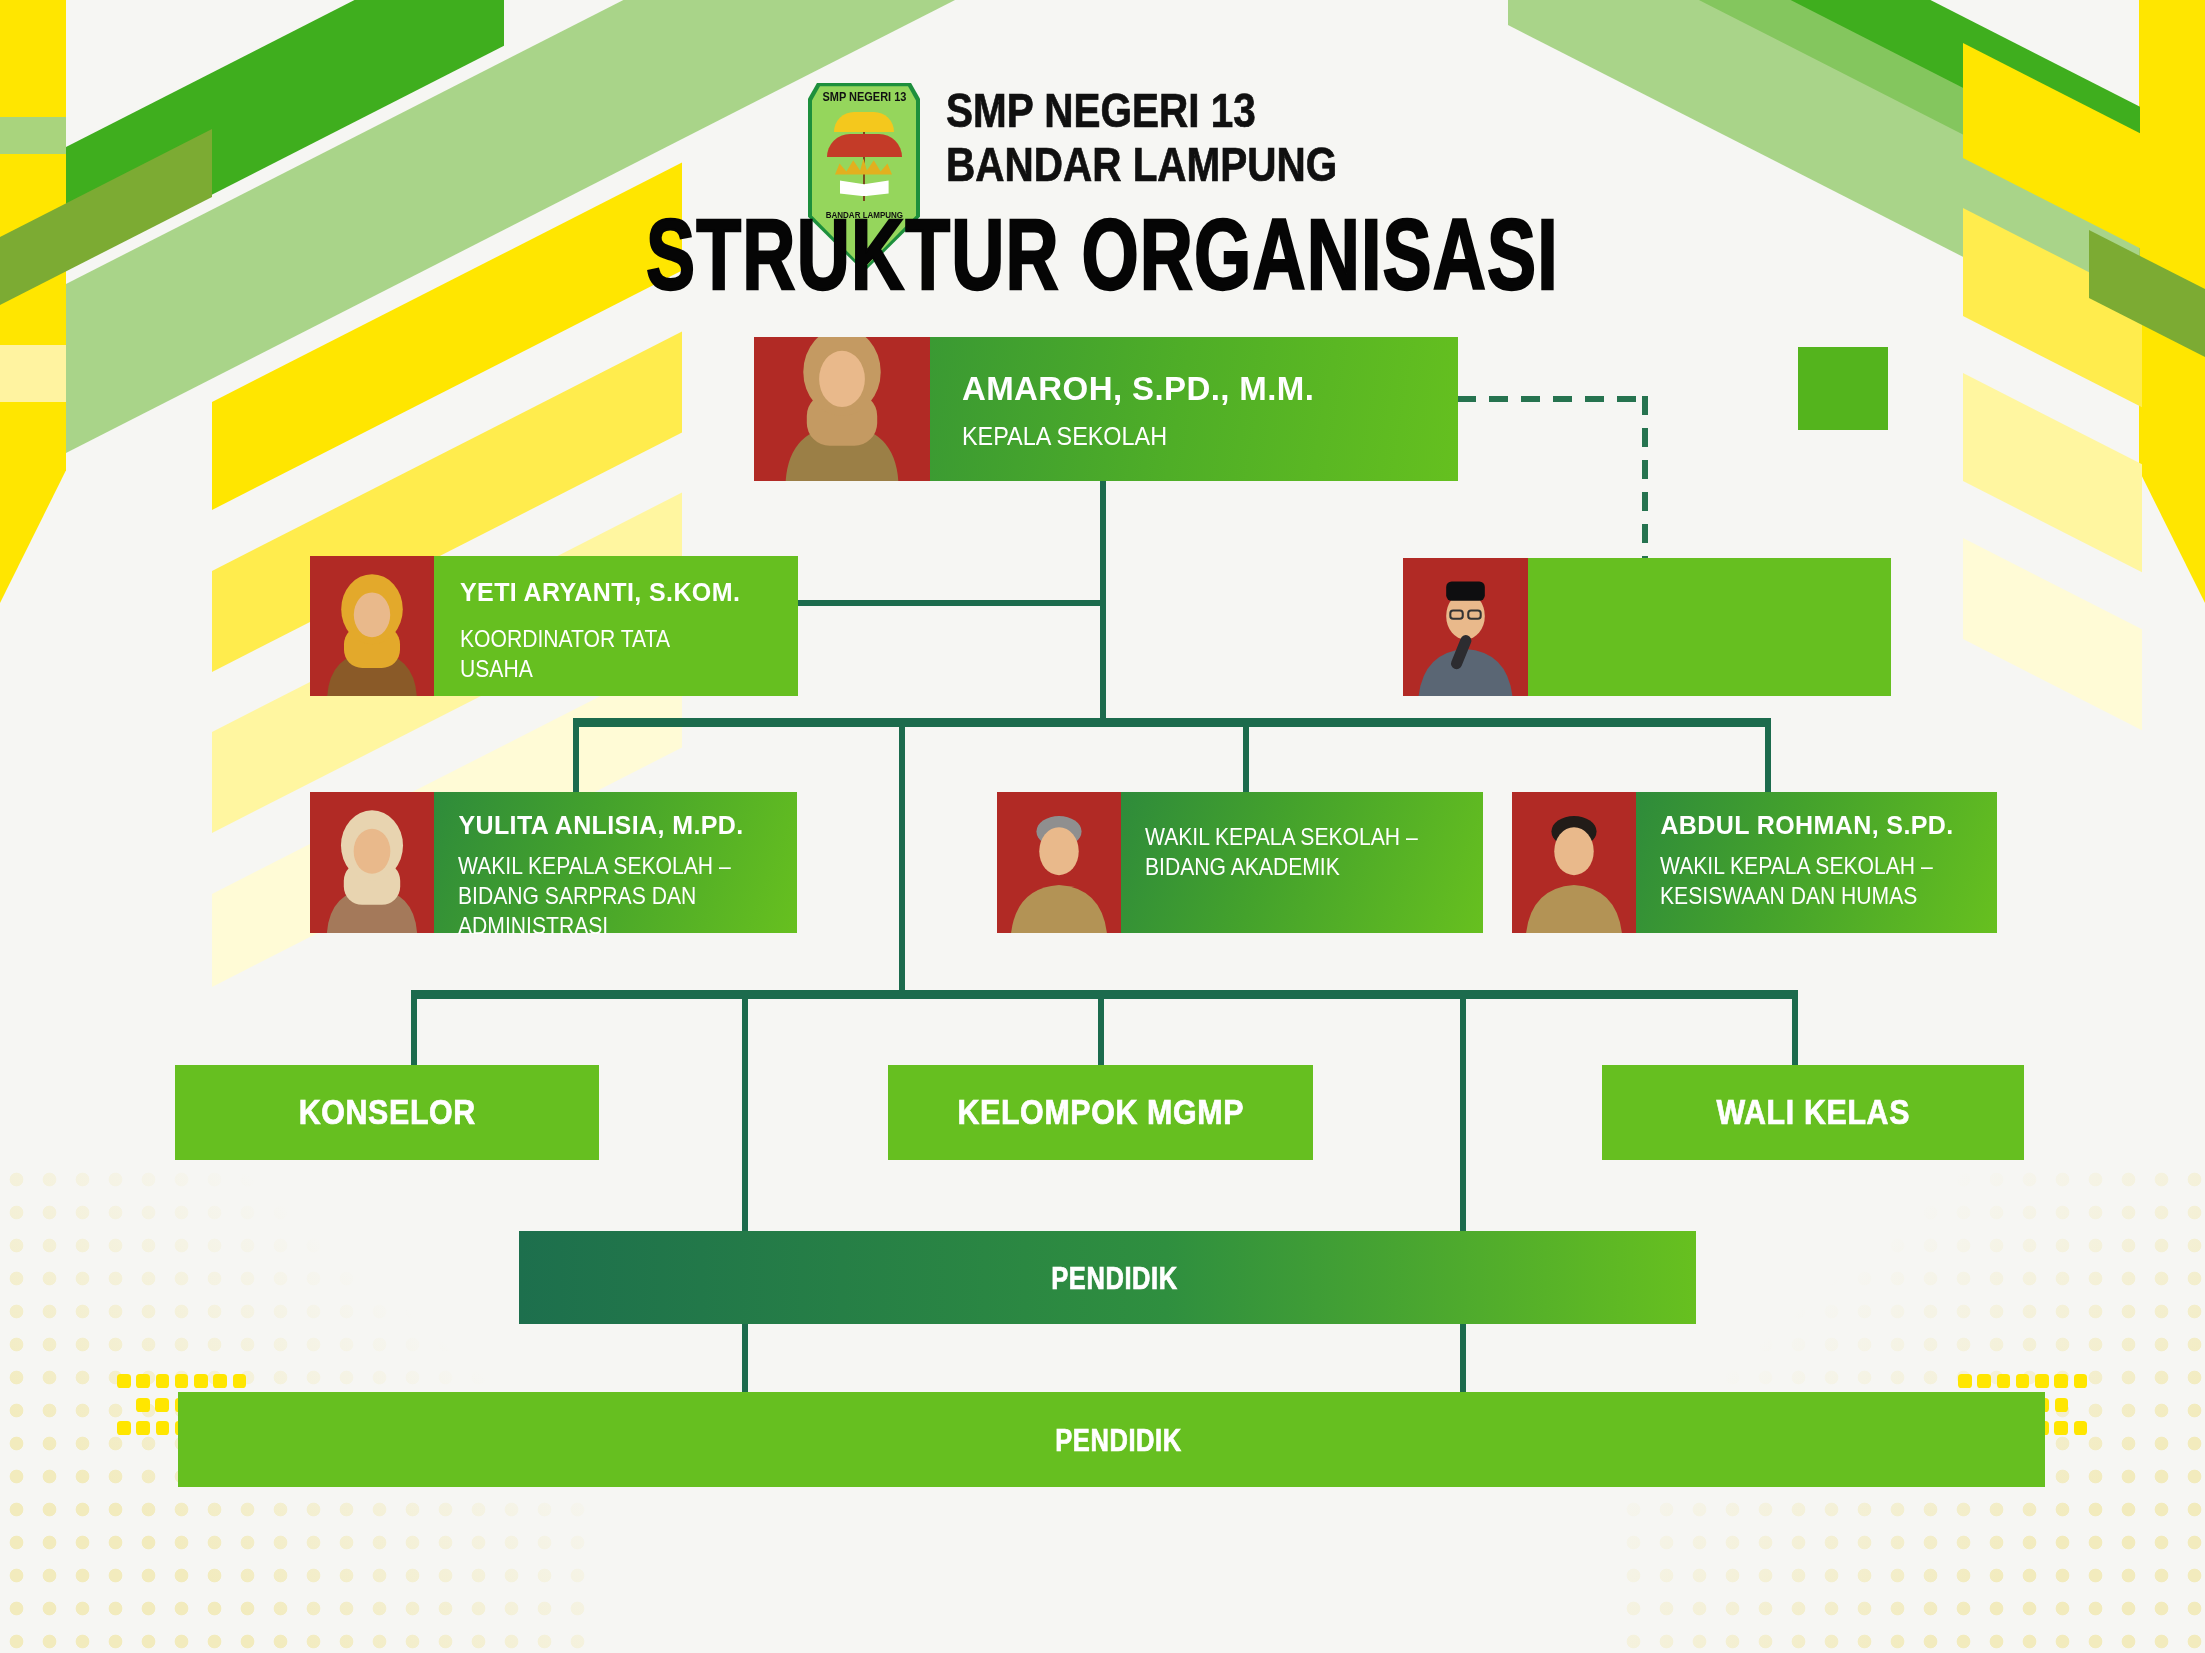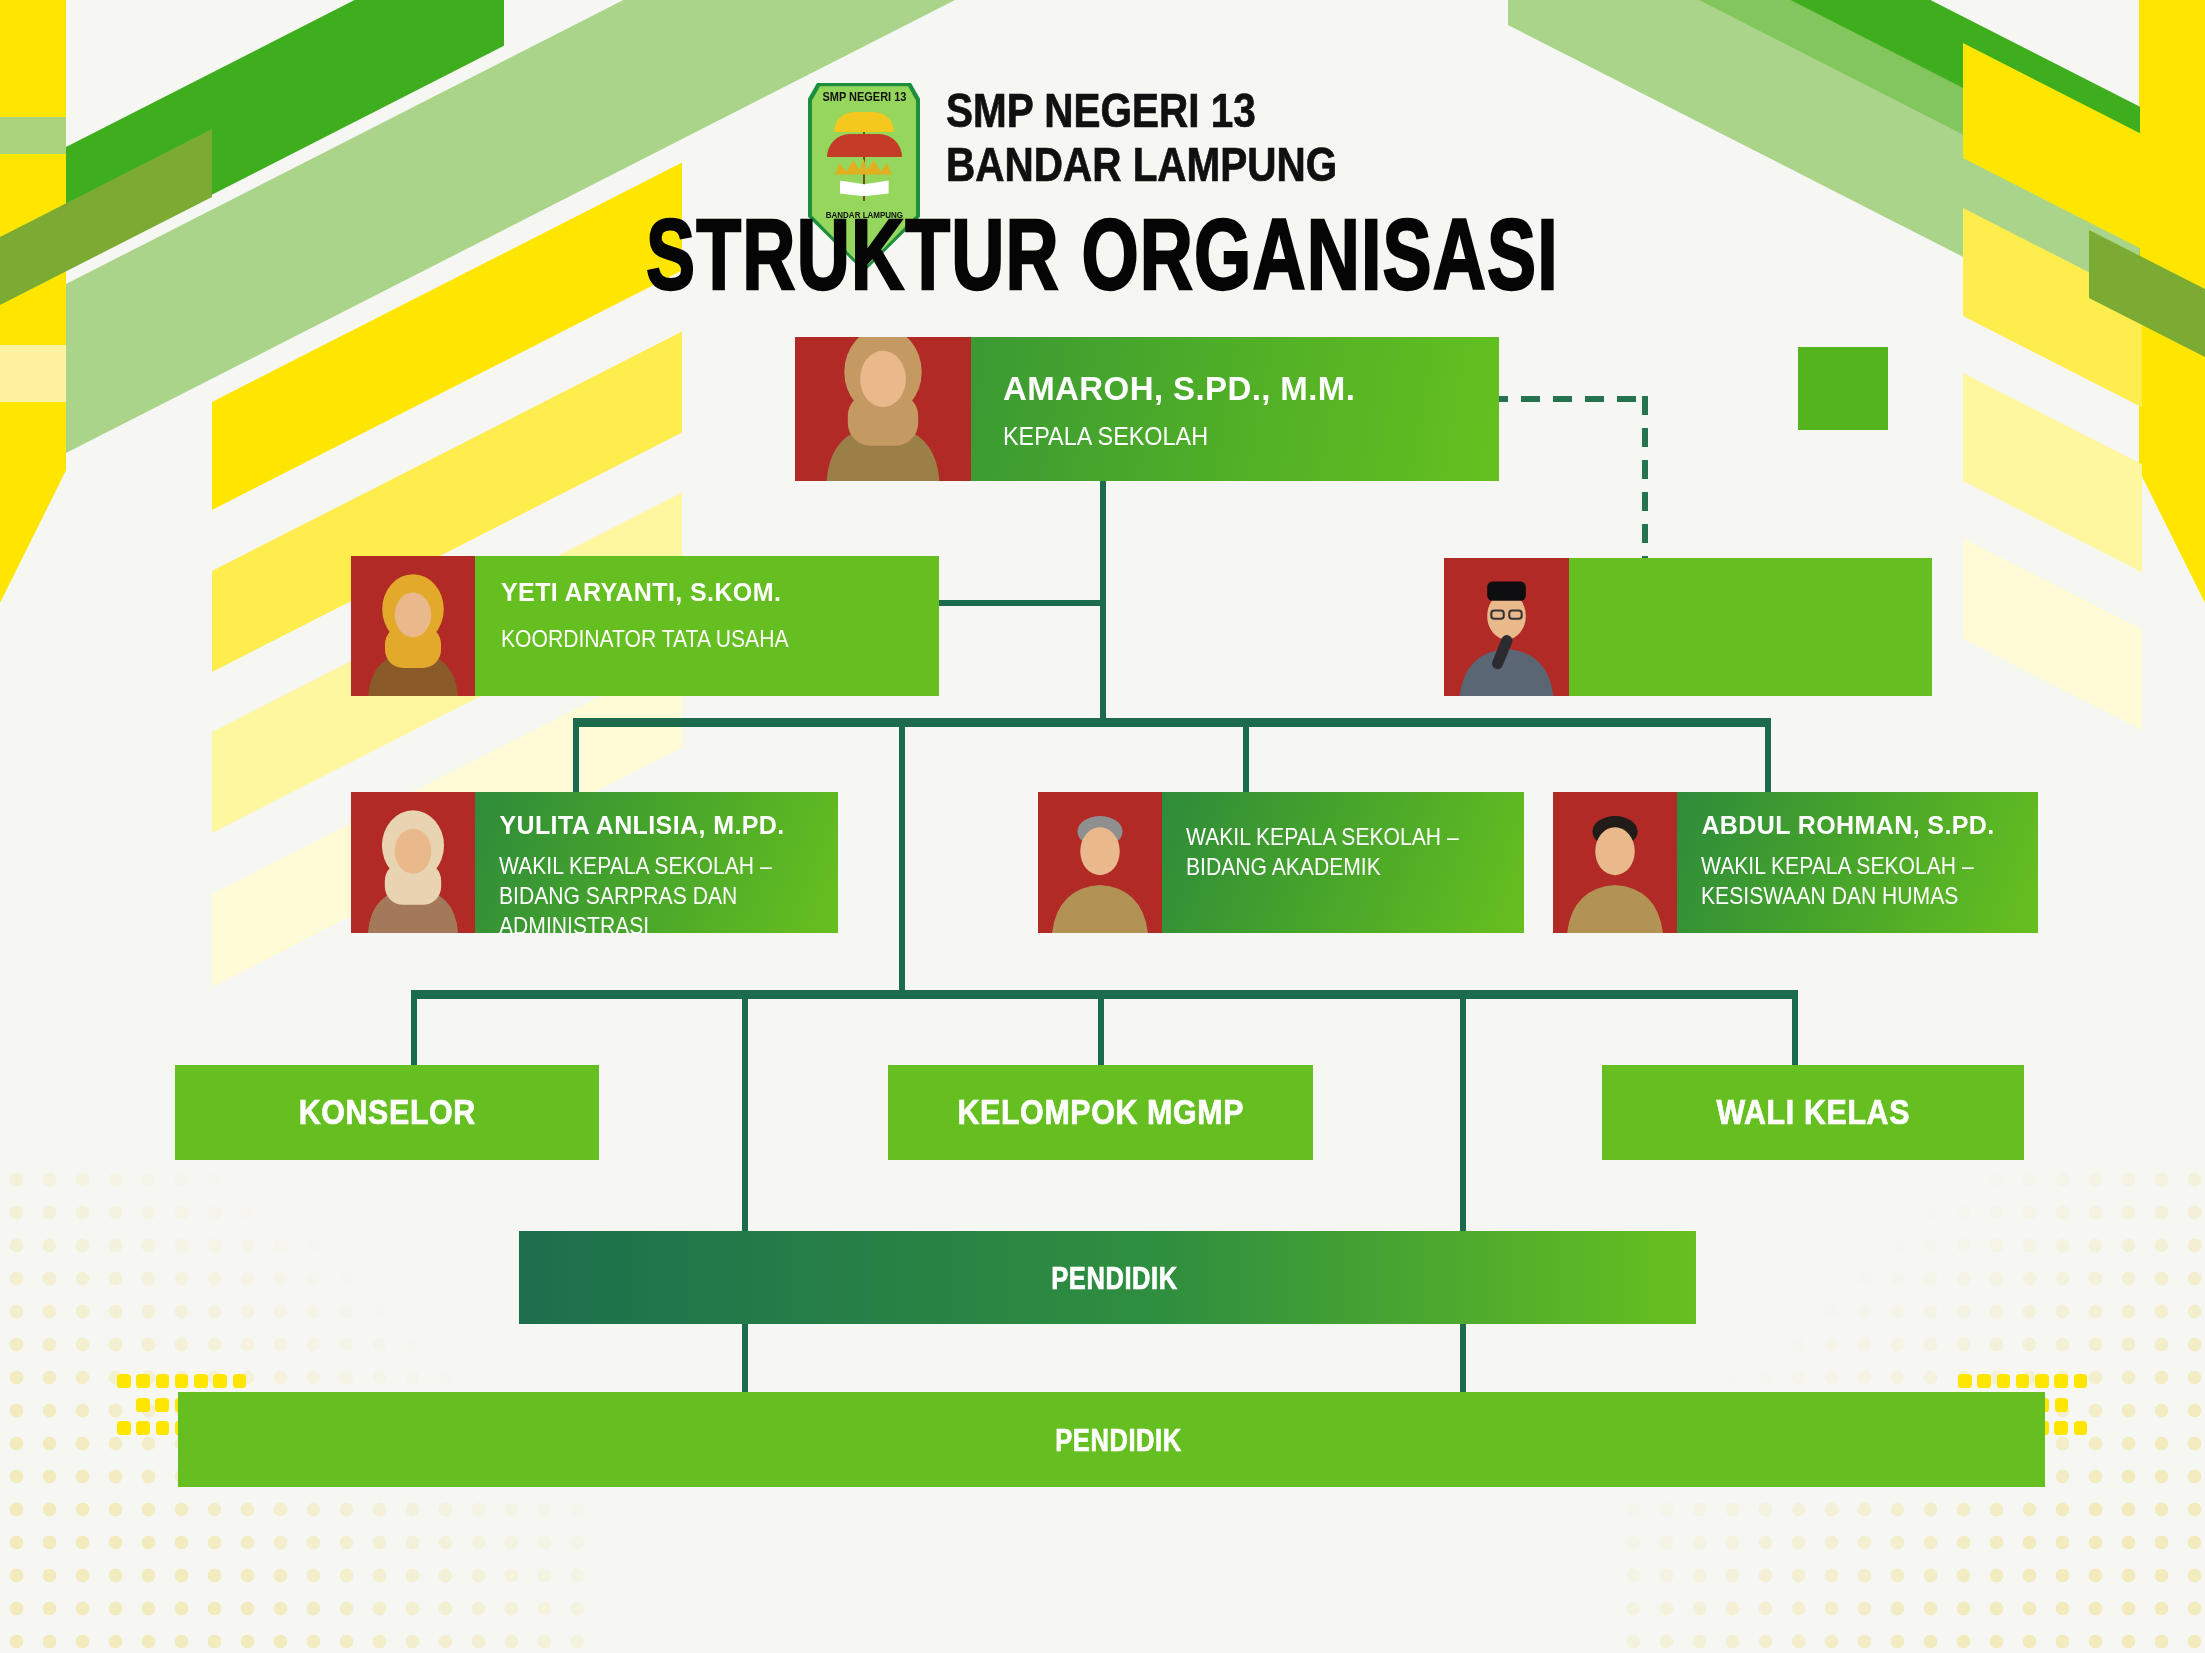--- a/index.html
+++ b/index.html
@@ -45,21 +45,21 @@
   .title{position:absolute;left:0;right:0;top:202px;z-index:3;text-align:center;}
   .title span{display:inline-block;font-size:92px;font-weight:700;color:#050505;letter-spacing:1.4px;
     transform:scale(.8,1.08);-webkit-text-stroke:2.2px #050505;}
   
   .ln{position:absolute;background:#1c6b4d;z-index:1;}
   .dashh{position:absolute;z-index:1;height:5.7px;
     background:repeating-linear-gradient(90deg,#26734f 0 18.7px,rgba(0,0,0,0) 18.7px 32px);}
   .dashv{position:absolute;z-index:1;width:5.7px;
     background:repeating-linear-gradient(180deg,#26734f 0 18.7px,rgba(0,0,0,0) 18.7px 32px);}
   
-  .card{position:absolute;display:flex;z-index:2;margin-left:41px;}
+  .card{position:absolute;display:flex;z-index:2;}
   .card .photo{flex:none;background:#b12a25;position:relative;overflow:hidden;}
   .card .photo svg{position:absolute;left:0;bottom:0;width:100%;height:100%;}
   .card .body{flex:1;color:#fff;}
   .kepala-grad{background:linear-gradient(100deg,#2c8c3b 0%,#4fae27 60%,#65c01f 100%);}
   .grad{background:linear-gradient(112deg,#1f7b45 0%,#44a22c 55%,#67c01f 100%);}
   .flat{background:#66bf20;}
   .pendidik-grad{background:linear-gradient(90deg,#1d6f4d 0%,#2f8f3f 55%,#67c01f 100%);}
   .name{font-weight:700;letter-spacing:0.4px;}
   .role{font-weight:400;transform:scaleX(.88);transform-origin:0 50%;}
   .nm-k{font-size:33px;}
@@ -198,21 +198,21 @@
       <ellipse cx="50" cy="38" rx="22" ry="25" fill="#c49a62"></ellipse>
       <ellipse cx="50" cy="42" rx="13" ry="16" fill="#e9b98b"></ellipse>
     </svg>
   </div>
   <div class="body" style="padding:33px 18.7px 0 32px;">
     <div class="name nm-k">AMAROH, S.PD., M.M.</div>
     <div class="role rl-k">KEPALA SEKOLAH</div>
   </div>
 </div>
 
-<div class="card flat" style="left:310px;top:556px;width:588px;height:140px;">
+<div class="card flat" style="left:310px;top:556px;width:488px;height:140px;">
   <div class="photo" style="width:124px;">
     <svg viewBox="0 0 100 100" preserveAspectRatio="xMidYMax slice">
       <rect width="100" height="100" fill="#b12a25"></rect>
       <path d="M18 100 Q20 70 50 68 Q80 70 82 100 Z" fill="#8a5a28"></path>
       <rect x="30" y="50" width="40" height="30" rx="13" fill="#e3a92b"></rect>
       <ellipse cx="50" cy="38" rx="22" ry="25" fill="#e3a92b"></ellipse>
       <ellipse cx="50" cy="42" rx="13" ry="16" fill="#e9b98b"></ellipse>
     </svg>
   </div>
   <div class="body" style="padding:21.5px 14.4px 0 26px;">

